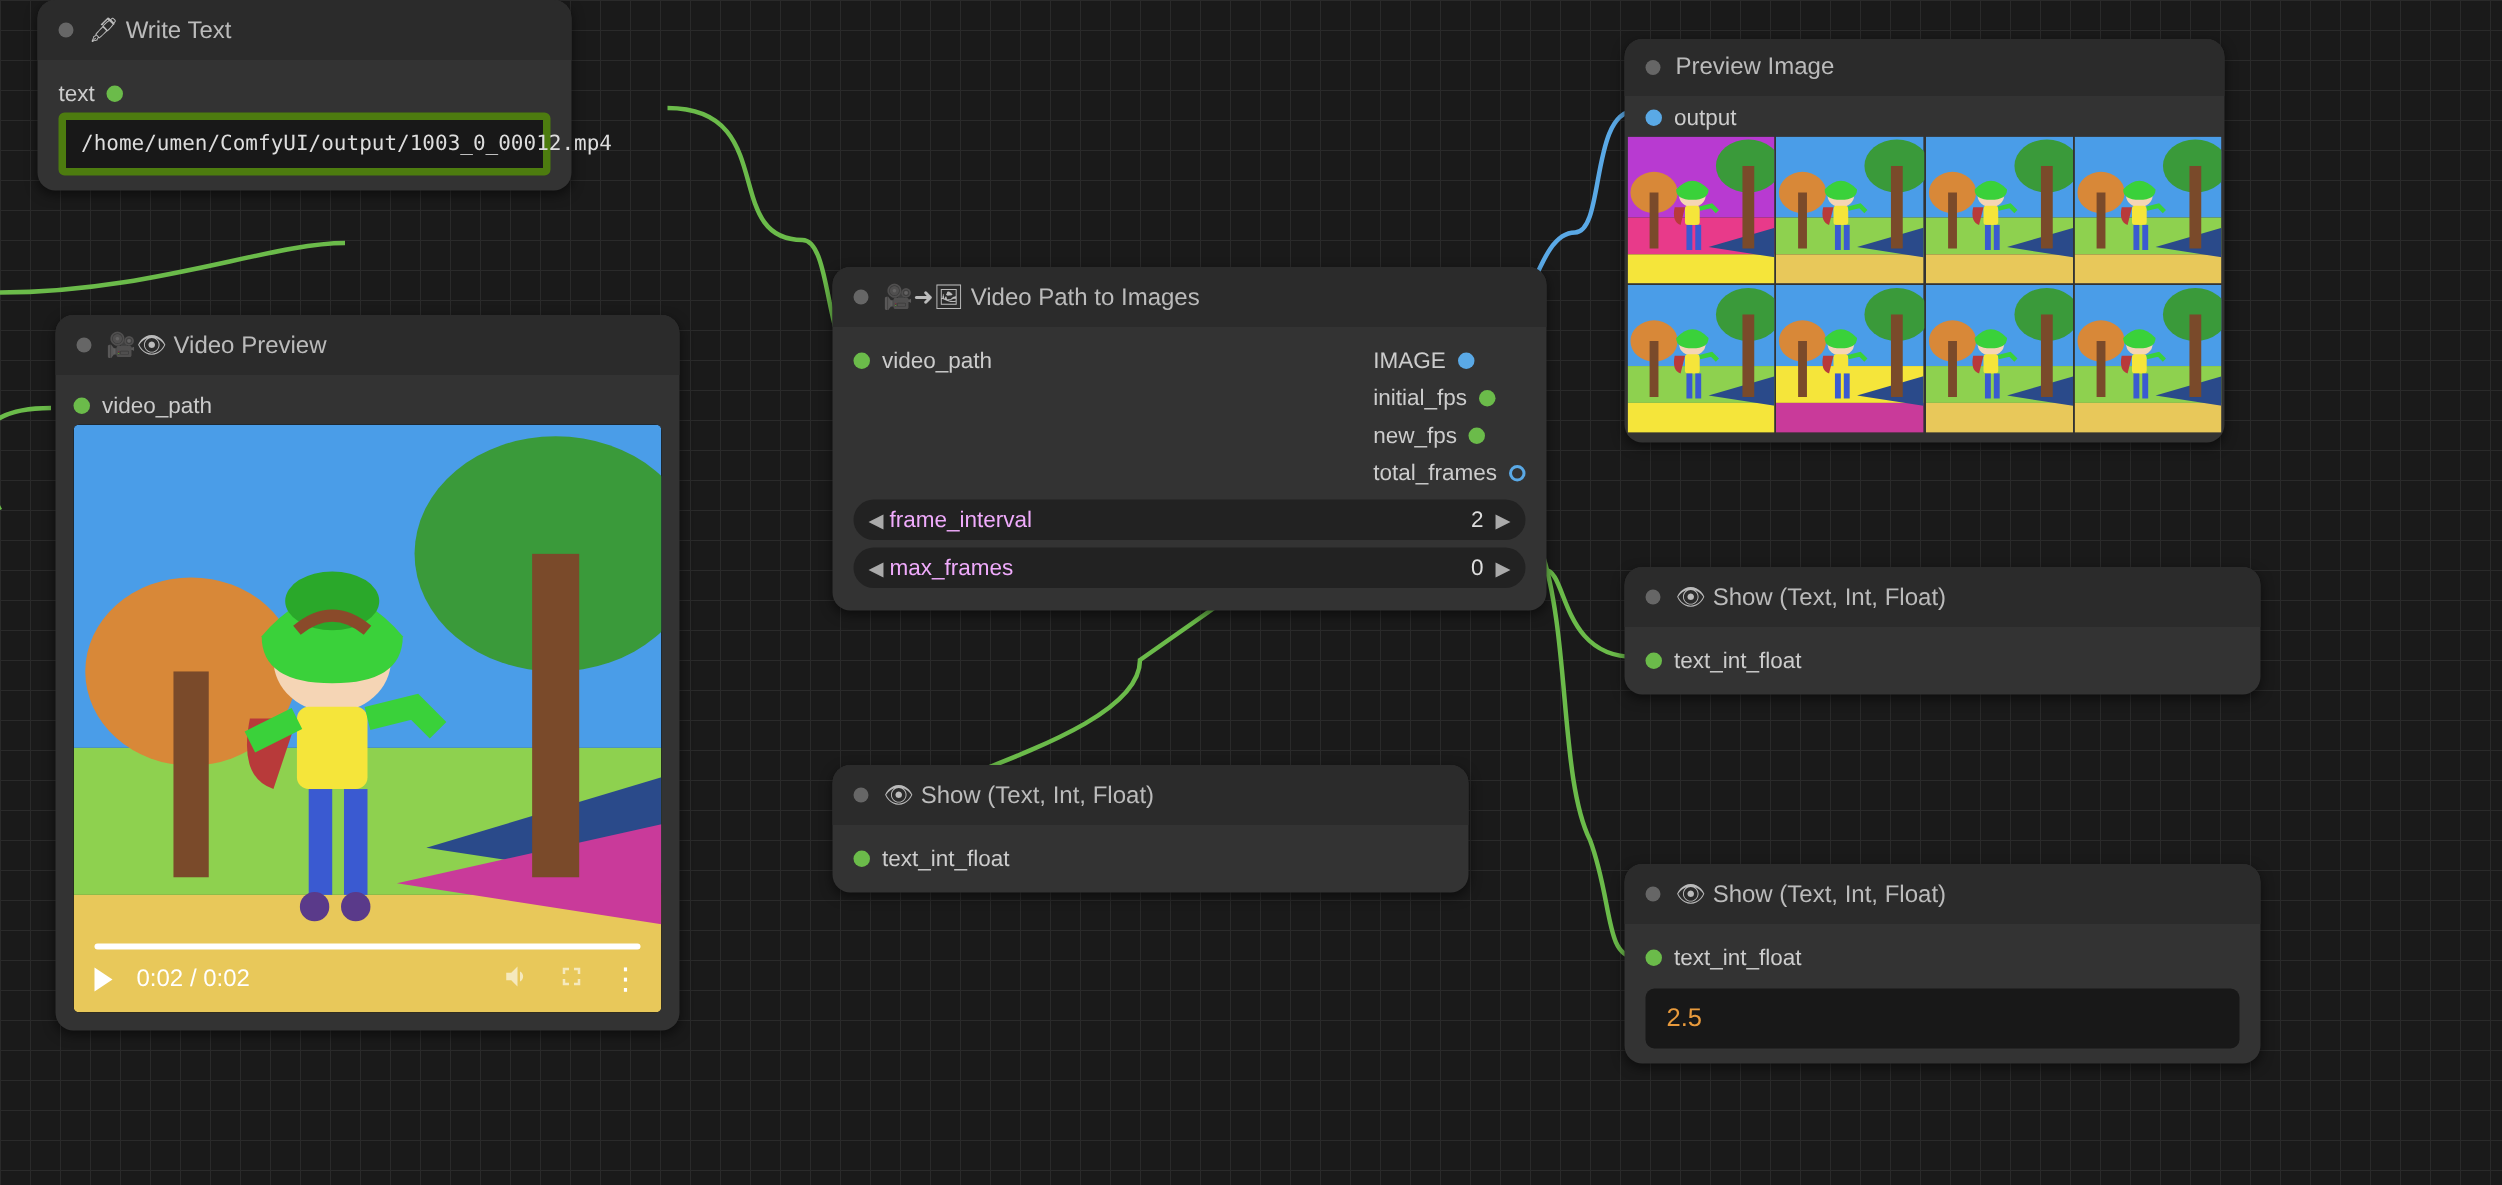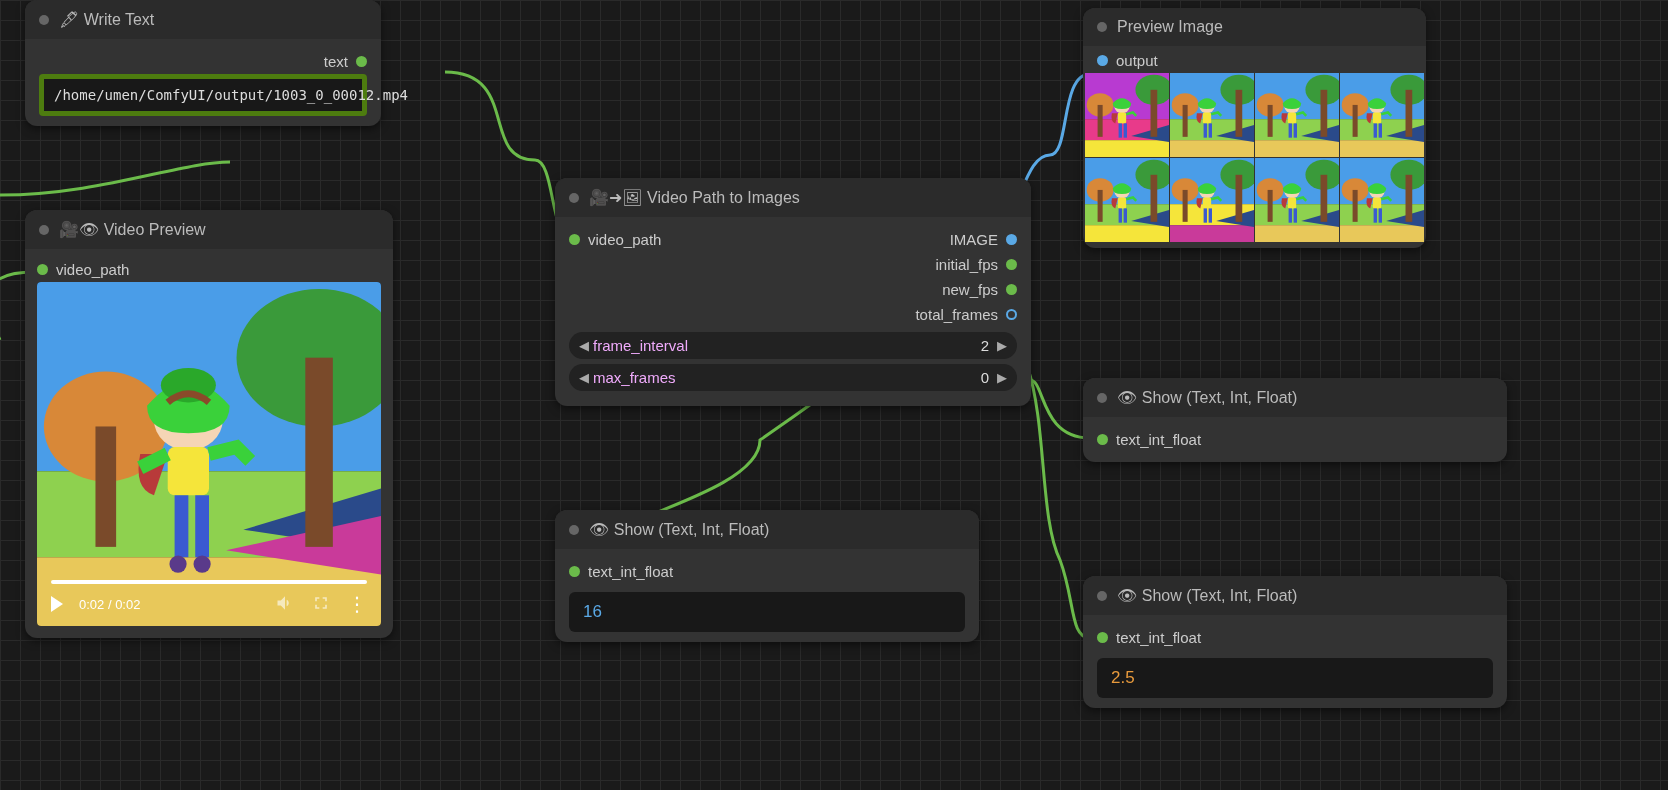--- a/index.html
+++ b/index.html
@@ -4,40 +4,40 @@
 <style>
 *{box-sizing:border-box;margin:0;padding:0}
 body{background:#1a1a1a;width:1668px;height:790px;overflow:hidden;font-family:-apple-system,BlinkMacSystemFont,"Segoe UI",Arial,sans-serif;color:#ccc;position:relative}
 .grid{position:absolute;inset:0;background-image:linear-gradient(#2a2a2a 1px,transparent 1px),linear-gradient(90deg,#2a2a2a 1px,transparent 1px);background-size:20px 20px}
 .canvas{position:absolute;inset:0}
 .node{position:absolute;background:#333;border-radius:12px;box-shadow:0 3px 8px rgba(0,0,0,.5);overflow:visible}
 .node-header{background:#2b2b2b;padding:10px 14px;border-radius:12px 12px 0 0;display:flex;align-items:center;gap:10px;color:#bbb;font-size:16px}
 .dot-gray{width:10px;height:10px;border-radius:50%;background:#666;flex-shrink:0}
 .node-body{padding:10px 14px}
 .port{display:flex;align-items:center;gap:8px;padding:4px 0;font-size:15px;color:#ccc}
-.port.out{justify-content:flex-end}
+.port.out{justify-content:flex-start}
 .port-dot{width:11px;height:11px;border-radius:50%;flex-shrink:0}
 .dot-green{background:#6bbb4a}
 .dot-blue{background:#5aa9e6}
 .dot-blue-ring{background:#333;border:2px solid #5aa9e6;width:11px;height:11px}
 .text-input{background:#181818;border:5px solid #4d7c0f;padding:8px 10px;font-family:monospace;font-size:14px;color:#ddd;width:100%;border-radius:4px}
 .val-display{background:#181818;border-radius:6px;padding:10px 14px;font-size:17px;margin-top:8px}
 .orange{color:#e89a3c}
 .blue{color:#5aa9e6}
 .spinner{background:#222;border-radius:16px;display:flex;align-items:center;padding:5px 10px;margin:5px 0;font-size:15px}
 .spinner-label{flex:1;color:#f0abfc;padding-left:4px}
 .spinner-val{color:#ddd;padding:0 8px}
 .arrow{color:#aaa;cursor:pointer;user-select:none;font-size:13px}
 .preview-area{padding:2px 2px 6px 2px}
 .thumb-grid{display:grid;grid-template-columns:repeat(4,1fr);gap:1px;padding:0}
 .thumb{width:100%;aspect-ratio:1;overflow:hidden}
 .video-box{position:relative;aspect-ratio:1;background:#000;border-radius:4px;overflow:hidden}
 .video-controls{position:absolute;bottom:0;left:0;right:0;padding:10px 14px;display:flex;align-items:center;gap:16px;color:#fff;font-size:15px}
 .play{width:0;height:0;border-left:12px solid #fff;border-top:8px solid transparent;border-bottom:8px solid transparent;cursor:pointer}
-.vtime{font-size:13px}
+.vtime{font-size:16px}
 .vol,.fs{opacity:.6}
 .vol svg,.fs svg{width:20px;height:20px;fill:#fff}
 .kebab{font-size:20px;color:#fff}
 .progress{position:absolute;bottom:42px;left:14px;right:14px;height:4px;background:#fff;border-radius:2px}
 svg.wire{position:absolute;inset:0;width:100%;height:100%;pointer-events:none}
 .wire path{fill:none;stroke-width:3}
 </style>
 </head>
 <body>
 
@@ -61,21 +61,21 @@
   </div>
   <div class="node-body">
     <div class="port out">
       <span>text</span>
       <span class="port-dot dot-green"></span>
     </div>
     <div class="text-input">/home/umen/ComfyUI/output/1003_0_00012.mp4</div>
   </div>
 </div>
 
-<div class="node" style="left:25px;top:210px;width:368px">
+<div class="node" style="left:37px;top:210px;width:416px">
   <div class="node-header">
     <span class="dot-gray"></span>
     <span>🎥👁 Video Preview</span>
   </div>
   <div class="node-body" style="padding:8px 12px 12px">
     <div class="port">
       <span class="port-dot dot-green"></span>
       <span>video_path</span>
     </div>
     <div class="video-box">
@@ -169,25 +169,24 @@
 <div class="node" style="left:555px;top:510px;width:424px">
   <div class="node-header">
     <span class="dot-gray"></span>
     <span>👁 Show (Text, Int, Float)</span>
   </div>
   <div class="node-body">
     <div class="port">
       <span class="port-dot dot-green"></span>
       <span>text_int_float</span>
     </div>
-    <div class="val-display blue">16</div>
-  </div>
-</div>
-
-<div class="node" style="left:1083px;top:8px;width:343px">
+  </div>
+</div>
+
+<div class="node" style="left:1083px;top:26px;width:400px">
   <div class="node-header">
     <span class="dot-gray"></span>
     <span>Preview Image</span>
   </div>
   <div class="preview-area">
     <div class="port" style="padding:4px 12px">
       <span class="port-dot dot-blue"></span>
       <span>output</span>
     </div>
     <div class="thumb-grid" id="thumbs">

